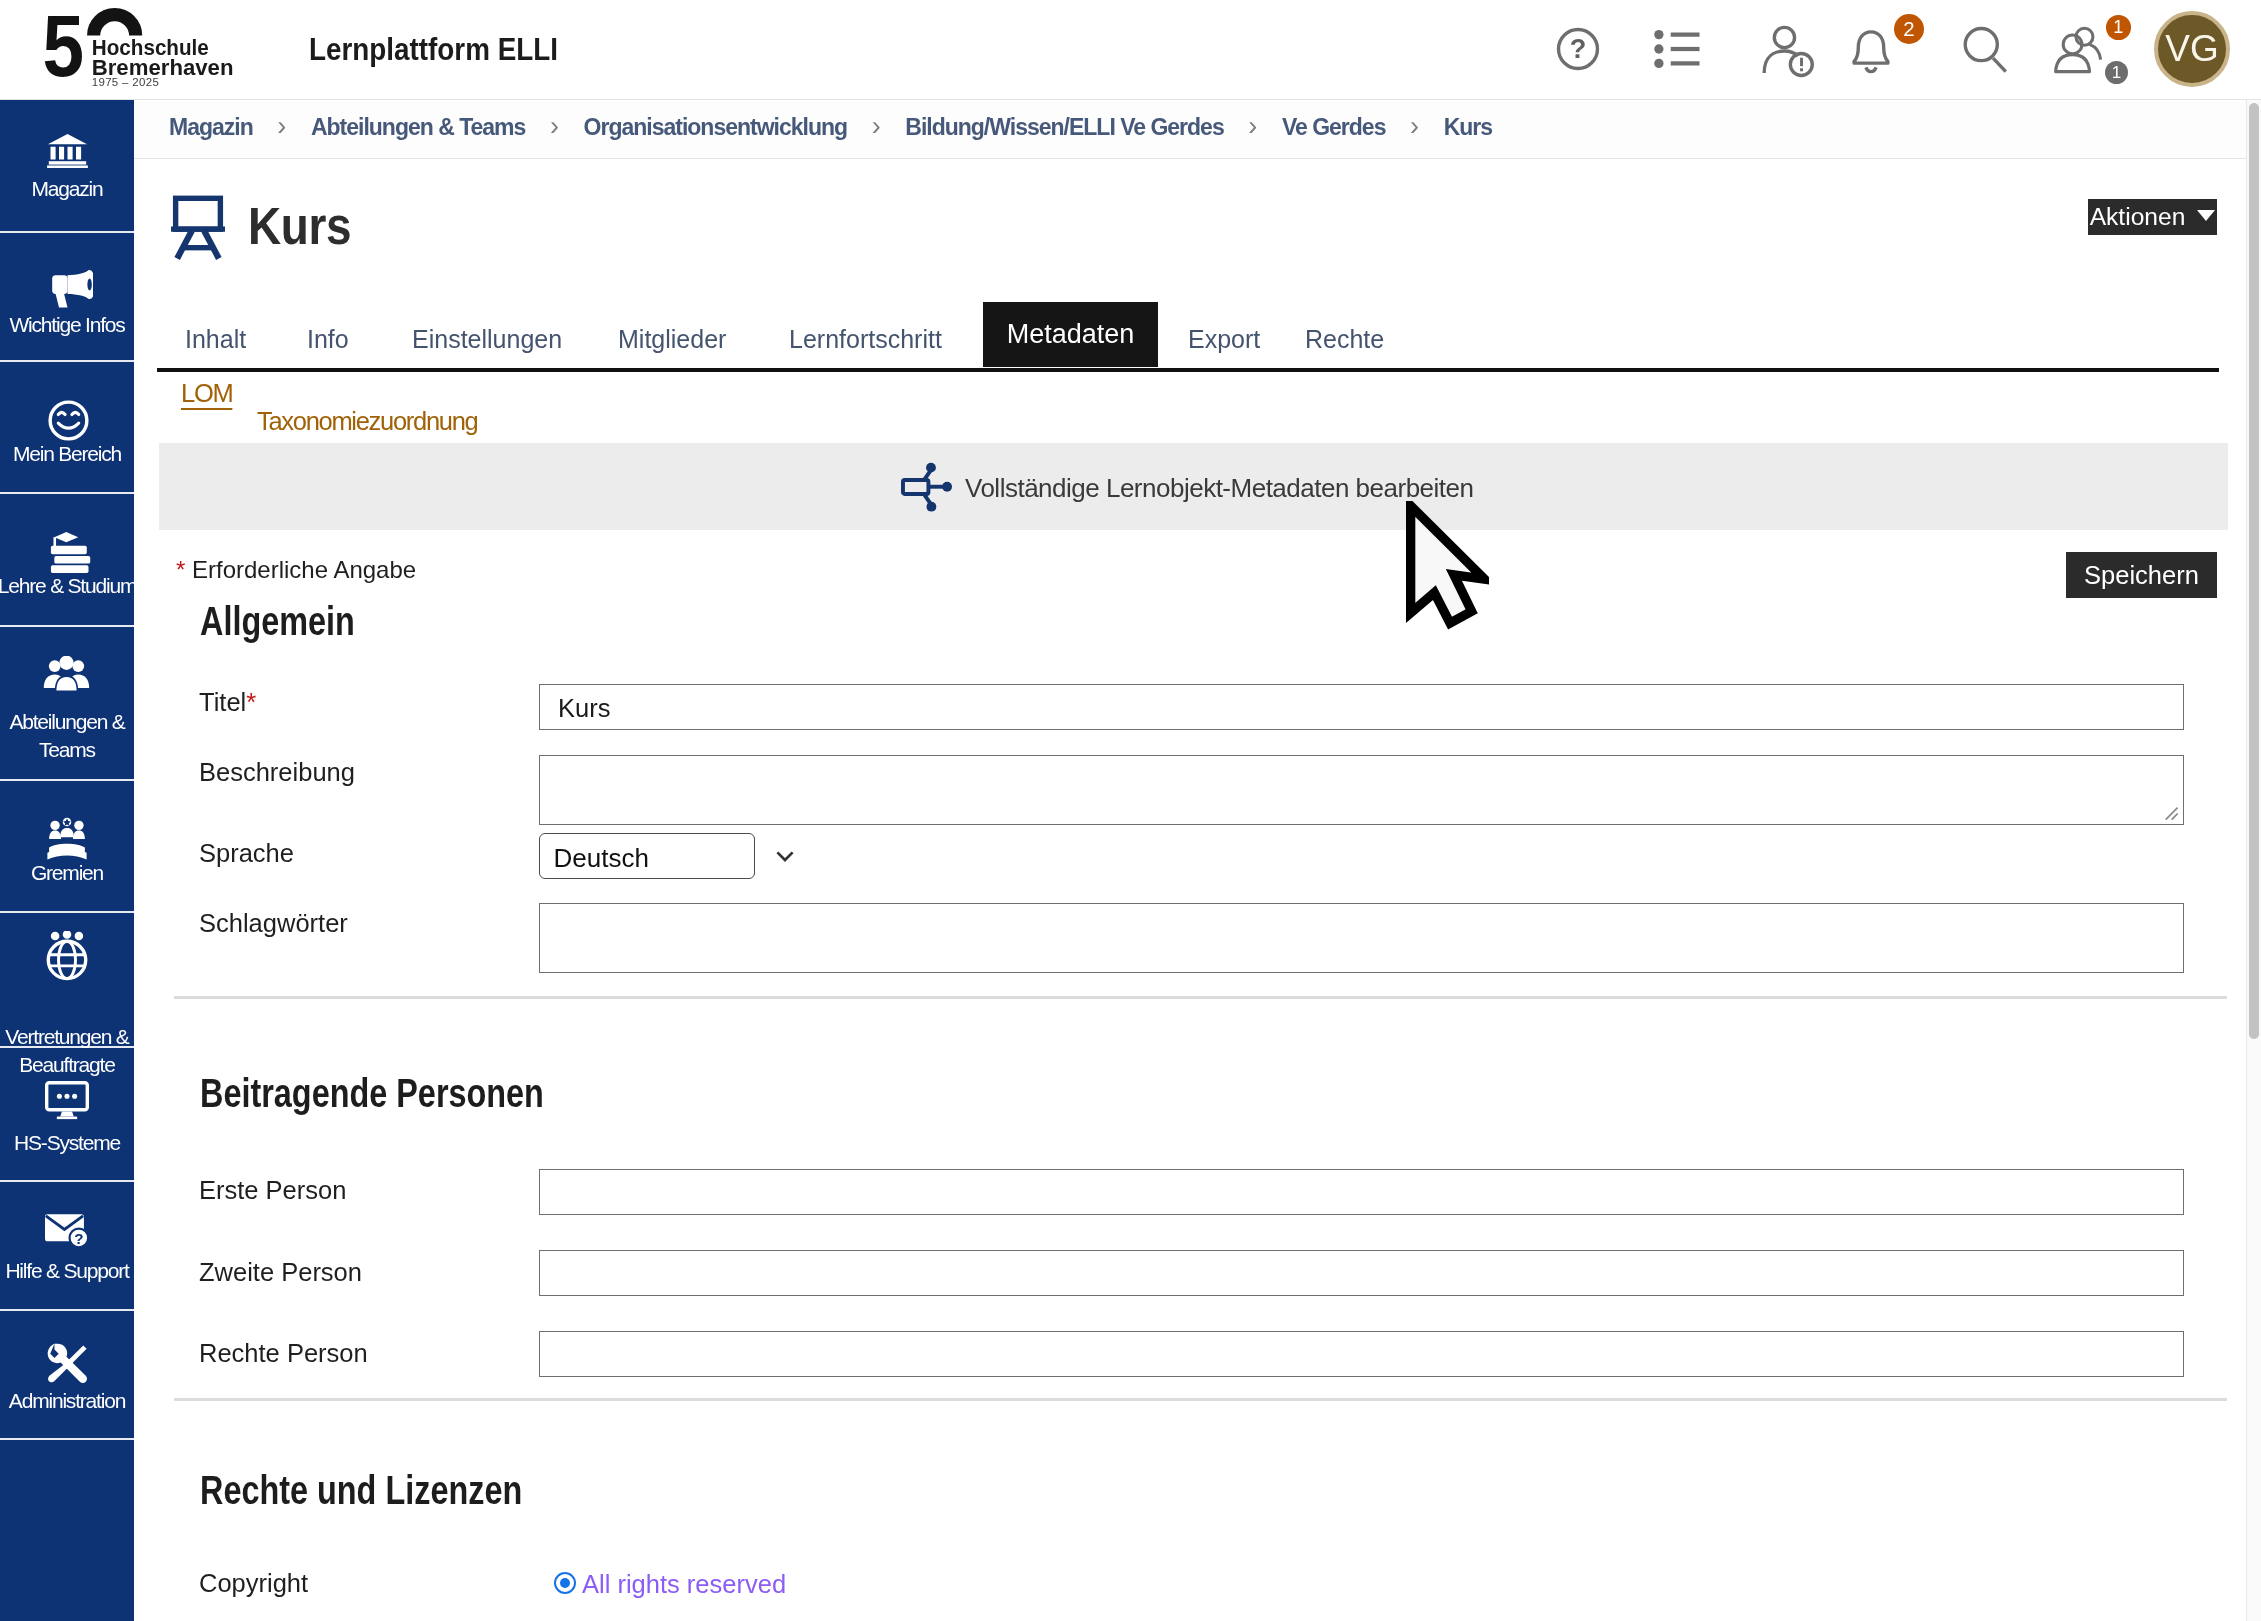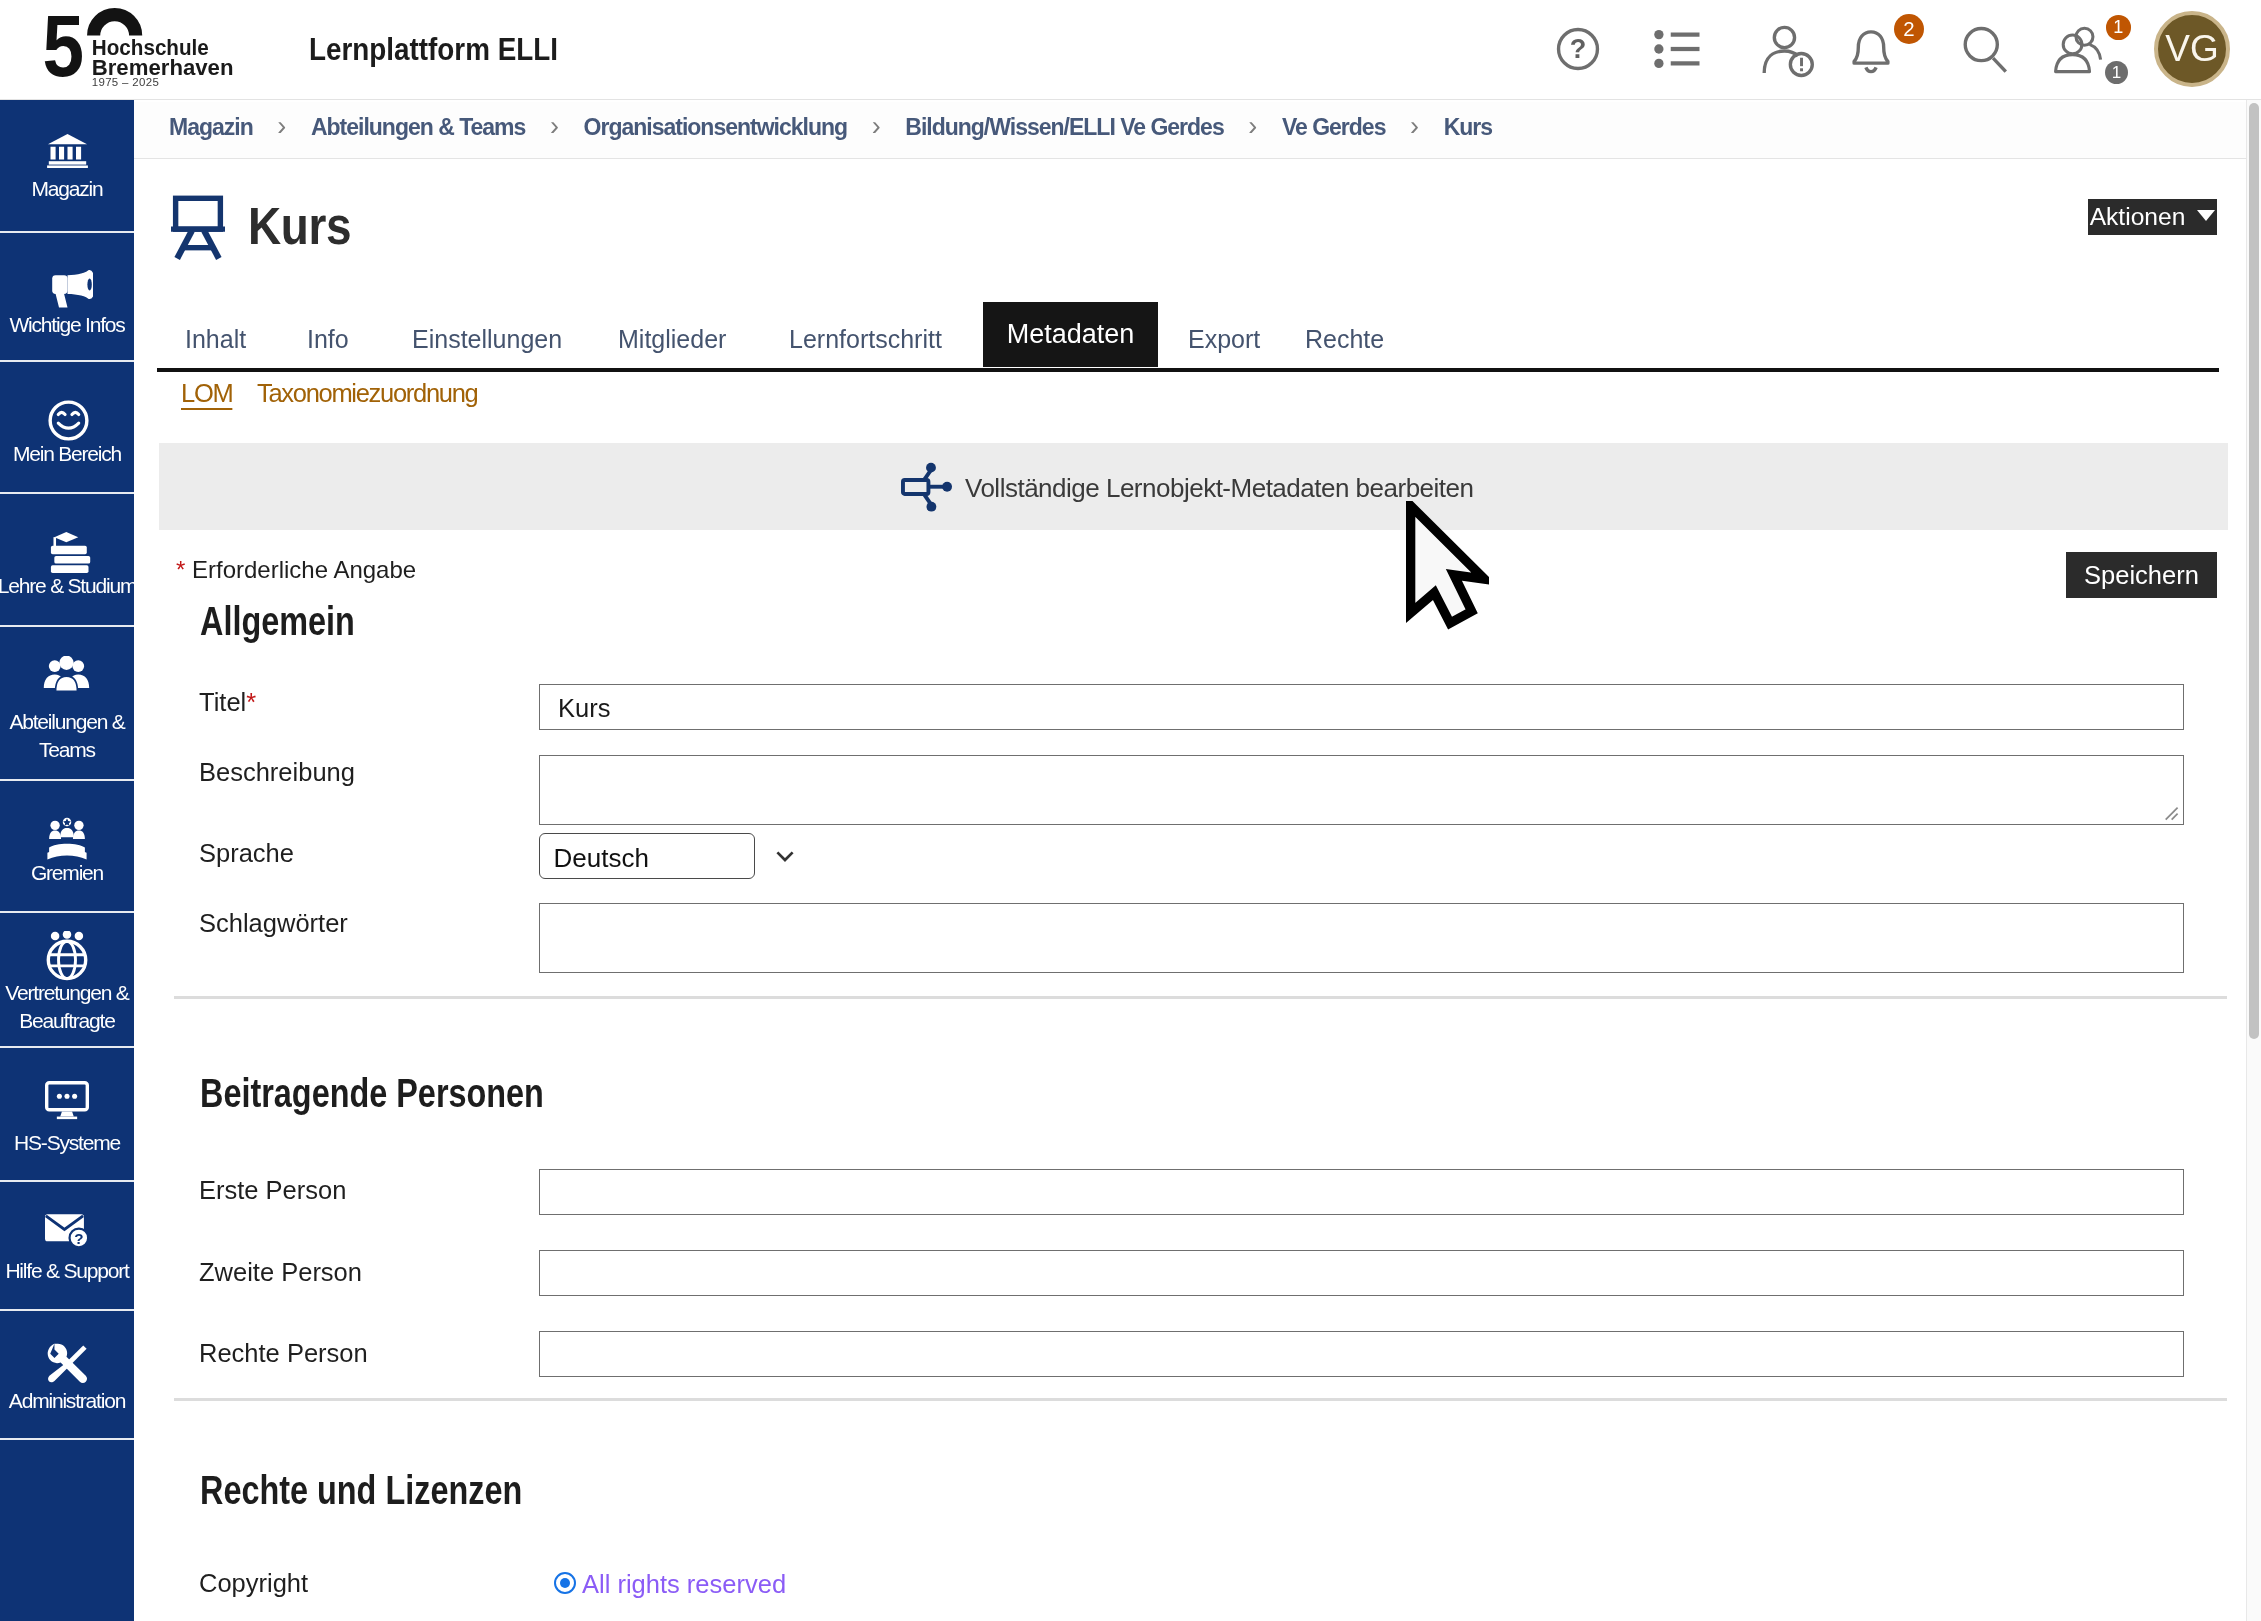--- a/index.html
+++ b/index.html
@@ -188,21 +188,21 @@
 
   <svg class="abs" style="left:43px; top:831px;" width="48" height="51" viewBox="0 0 56 60">
     <circle cx="14" cy="6" r="5" fill="#fff"></circle>
     <circle cx="28" cy="4" r="5" fill="#fff"></circle>
     <circle cx="42" cy="6" r="5" fill="#fff"></circle>
     <circle cx="28" cy="34" r="22" fill="none" stroke="#fff" stroke-width="4"></circle>
     <ellipse cx="28" cy="34" rx="10" ry="22" fill="none" stroke="#fff" stroke-width="3.4"></ellipse>
     <line x1="6" y1="28" x2="50" y2="28" stroke="#fff" stroke-width="3.4"></line>
     <line x1="6" y1="41" x2="50" y2="41" stroke="#fff" stroke-width="3.4"></line>
   </svg>
-  <div class="sblbl" style="top:879px;text-align:center;">Vertretungen &amp;<br>Beauftragte</div>
+  <div class="sblbl" style="top:923px;text-align:center;">Vertretungen &amp;<br>Beauftragte</div>
 
   <svg class="abs" style="left:45px; top:981px;" width="44" height="39" viewBox="0 0 52 46">
     <rect x="2" y="2" width="48" height="32" rx="3" fill="none" stroke="#fff" stroke-width="4"></rect>
     <circle cx="17" cy="18" r="3" fill="#fff"></circle>
     <circle cx="26" cy="18" r="3" fill="#fff"></circle>
     <circle cx="35" cy="18" r="3" fill="#fff"></circle>
     <path d="M 20 36 L 32 36 L 34 42 L 18 42 Z" fill="#fff"></path>
     <rect x="14" y="42" width="24" height="3" fill="#fff"></rect>
   </svg>
   <div class="sblbl" style="top:1029px;">HS-Systeme</div>
@@ -240,21 +240,21 @@
 <div id="tabline"></div>
 <div class="tab" style="left:185px;">Inhalt</div>
 <div class="tab" style="left:307px;">Info</div>
 <div class="tab" style="left:412px;">Einstellungen</div>
 <div class="tab" style="left:618px;">Mitglieder</div>
 <div class="tab" style="left:789px;">Lernfortschritt</div>
 <div id="tab-active">Metadaten</div>
 <div class="tab" style="left:1188px;">Export</div>
 <div class="tab" style="left:1305px;">Rechte</div>
 <div class="subtab" style="left:181px; text-decoration:underline; text-underline-offset:6px;">LOM</div>
-<div class="subtab" style="left:257px;">Taxonomiezuordnung</div>
+<div class="subtab" style="left:257px;margin-top:28px;">Taxonomiezuordnung</div>
 
 <div id="graybar"></div>
 <svg class="abs" style="left:900px; top:460px;" width="56" height="56" viewBox="0 0 66 66">
   <rect x="3.5" y="23.5" width="30" height="16.5" rx="2" fill="none" stroke="#14356d" stroke-width="4.6"></rect>
   <line x1="34" y1="31.5" x2="54" y2="31.5" stroke="#14356d" stroke-width="4.6"></line>
   <line x1="28" y1="24" x2="37" y2="11" stroke="#14356d" stroke-width="4.6"></line>
   <line x1="28" y1="40" x2="37" y2="53" stroke="#14356d" stroke-width="4.6"></line>
   <circle cx="36.5" cy="9" r="5.8" fill="#14356d"></circle>
   <circle cx="55.5" cy="31.5" r="5.8" fill="#14356d"></circle>
   <circle cx="37" cy="55" r="5.8" fill="#14356d"></circle>

